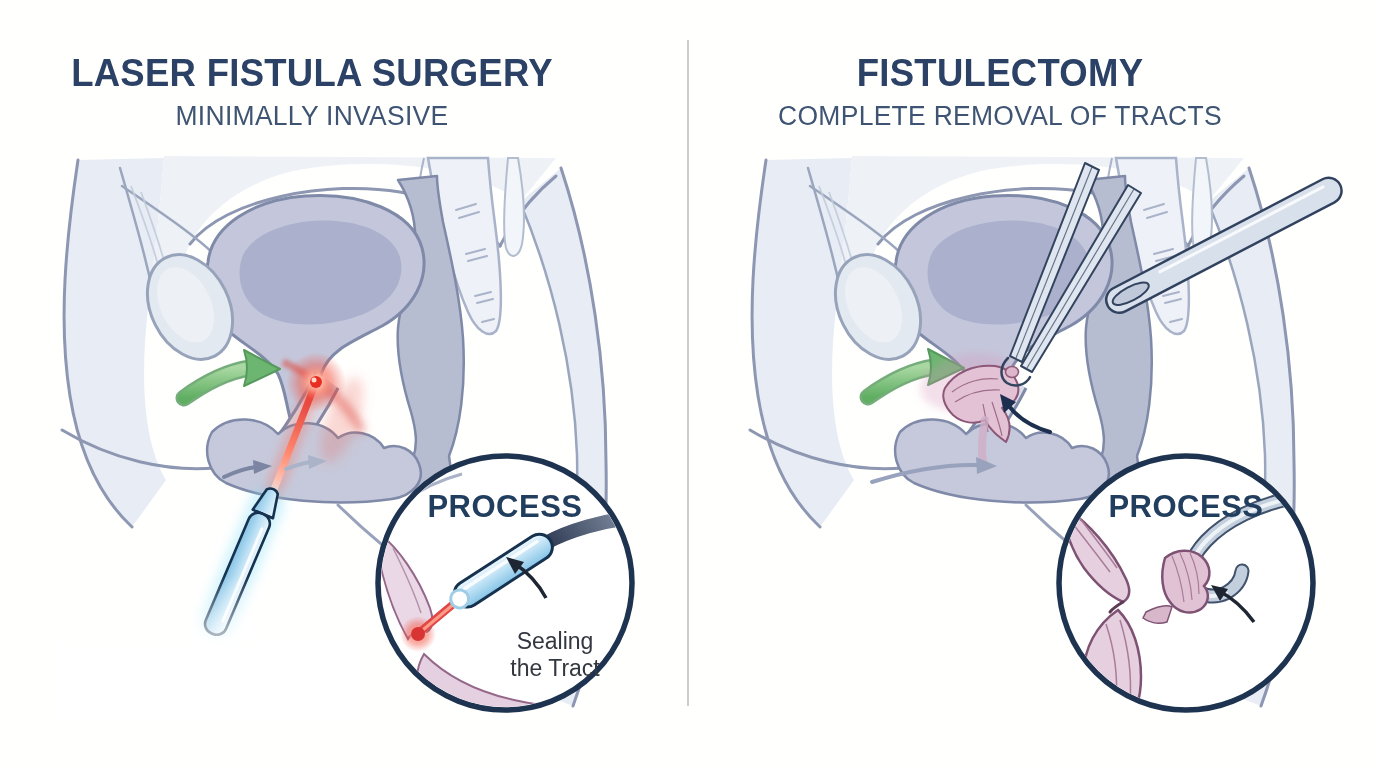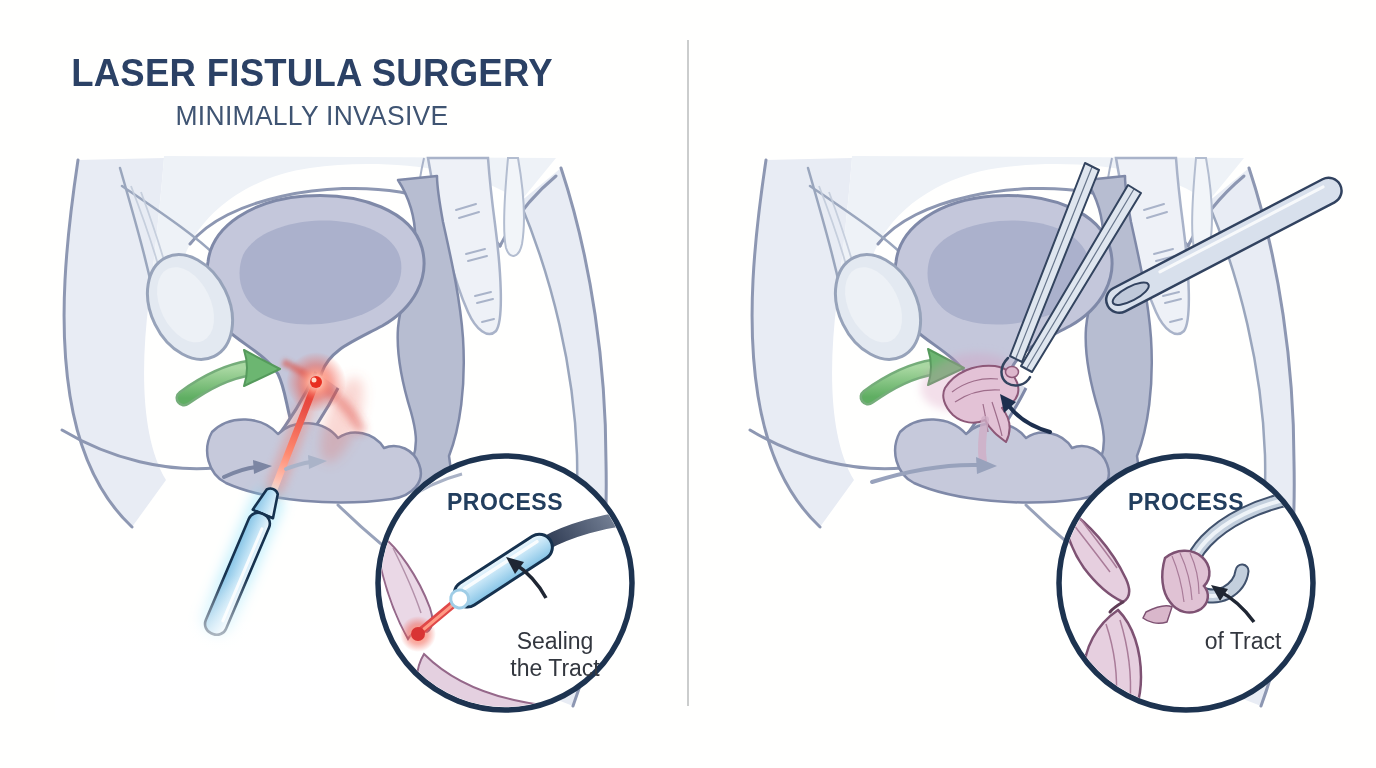--- a/index.html
+++ b/index.html
@@ -15,21 +15,21 @@
     font-size:38px;font-weight:700;color:#2b4165;letter-spacing:.3px;
     transform:scaleX(.96);transform-origin:center;
   }
   .panel-subtitle{
     margin-top:6px;font-size:27px;font-weight:500;color:#3f5472;letter-spacing:.3px;
     transform:scaleX(.98);transform-origin:center;
   }
   .divider{position:absolute;left:687px;top:40px;width:2px;height:666px;background:#cbcdcd;}
   .process-label{
     position:absolute;width:200px;text-align:center;top:489px;
-    font-size:23px;font-weight:700;color:#223e5e;letter-spacing:.5px;
+    font-size:31px;font-weight:700;color:#223e5e;letter-spacing:.5px;
   }
   .process-label.left{left:405px;}
   .process-label.right{left:1086px;}
   .process-caption{
     position:absolute;top:609px;text-align:center;font-size:23px;line-height:27px;
     color:#33373f;font-weight:400;margin-top:19px;
   }
   .process-caption.left{left:475px;width:160px;}
   .process-caption.right{left:1160px;width:166px;}
   .process-caption span{display:block;}
@@ -292,24 +292,27 @@
       </g>
     </g>
   </svg>
 
   <div class="divider"></div>
 
   <div class="panel-header left">
     <div class="panel-title">LASER FISTULA SURGERY</div>
     <div class="panel-subtitle">MINIMALLY INVASIVE</div>
   </div>
+  <div class="panel-header right">
+    <div class="panel-title">FISTULECTOMY</div>
+    <div class="panel-subtitle">COMPLETE REMOVAL OF TRACTS</div>
+  </div>
 
   <div class="process-label left">PROCESS</div>
   <div class="process-caption left">
     <span>Sealing</span>
     <span>the Tract</span>
   </div>
   <div class="process-label right">PROCESS</div>
   <div class="process-caption right">
-    <span>of Tract</span>
   </div>
 
 </div>
 
 </body></html>

